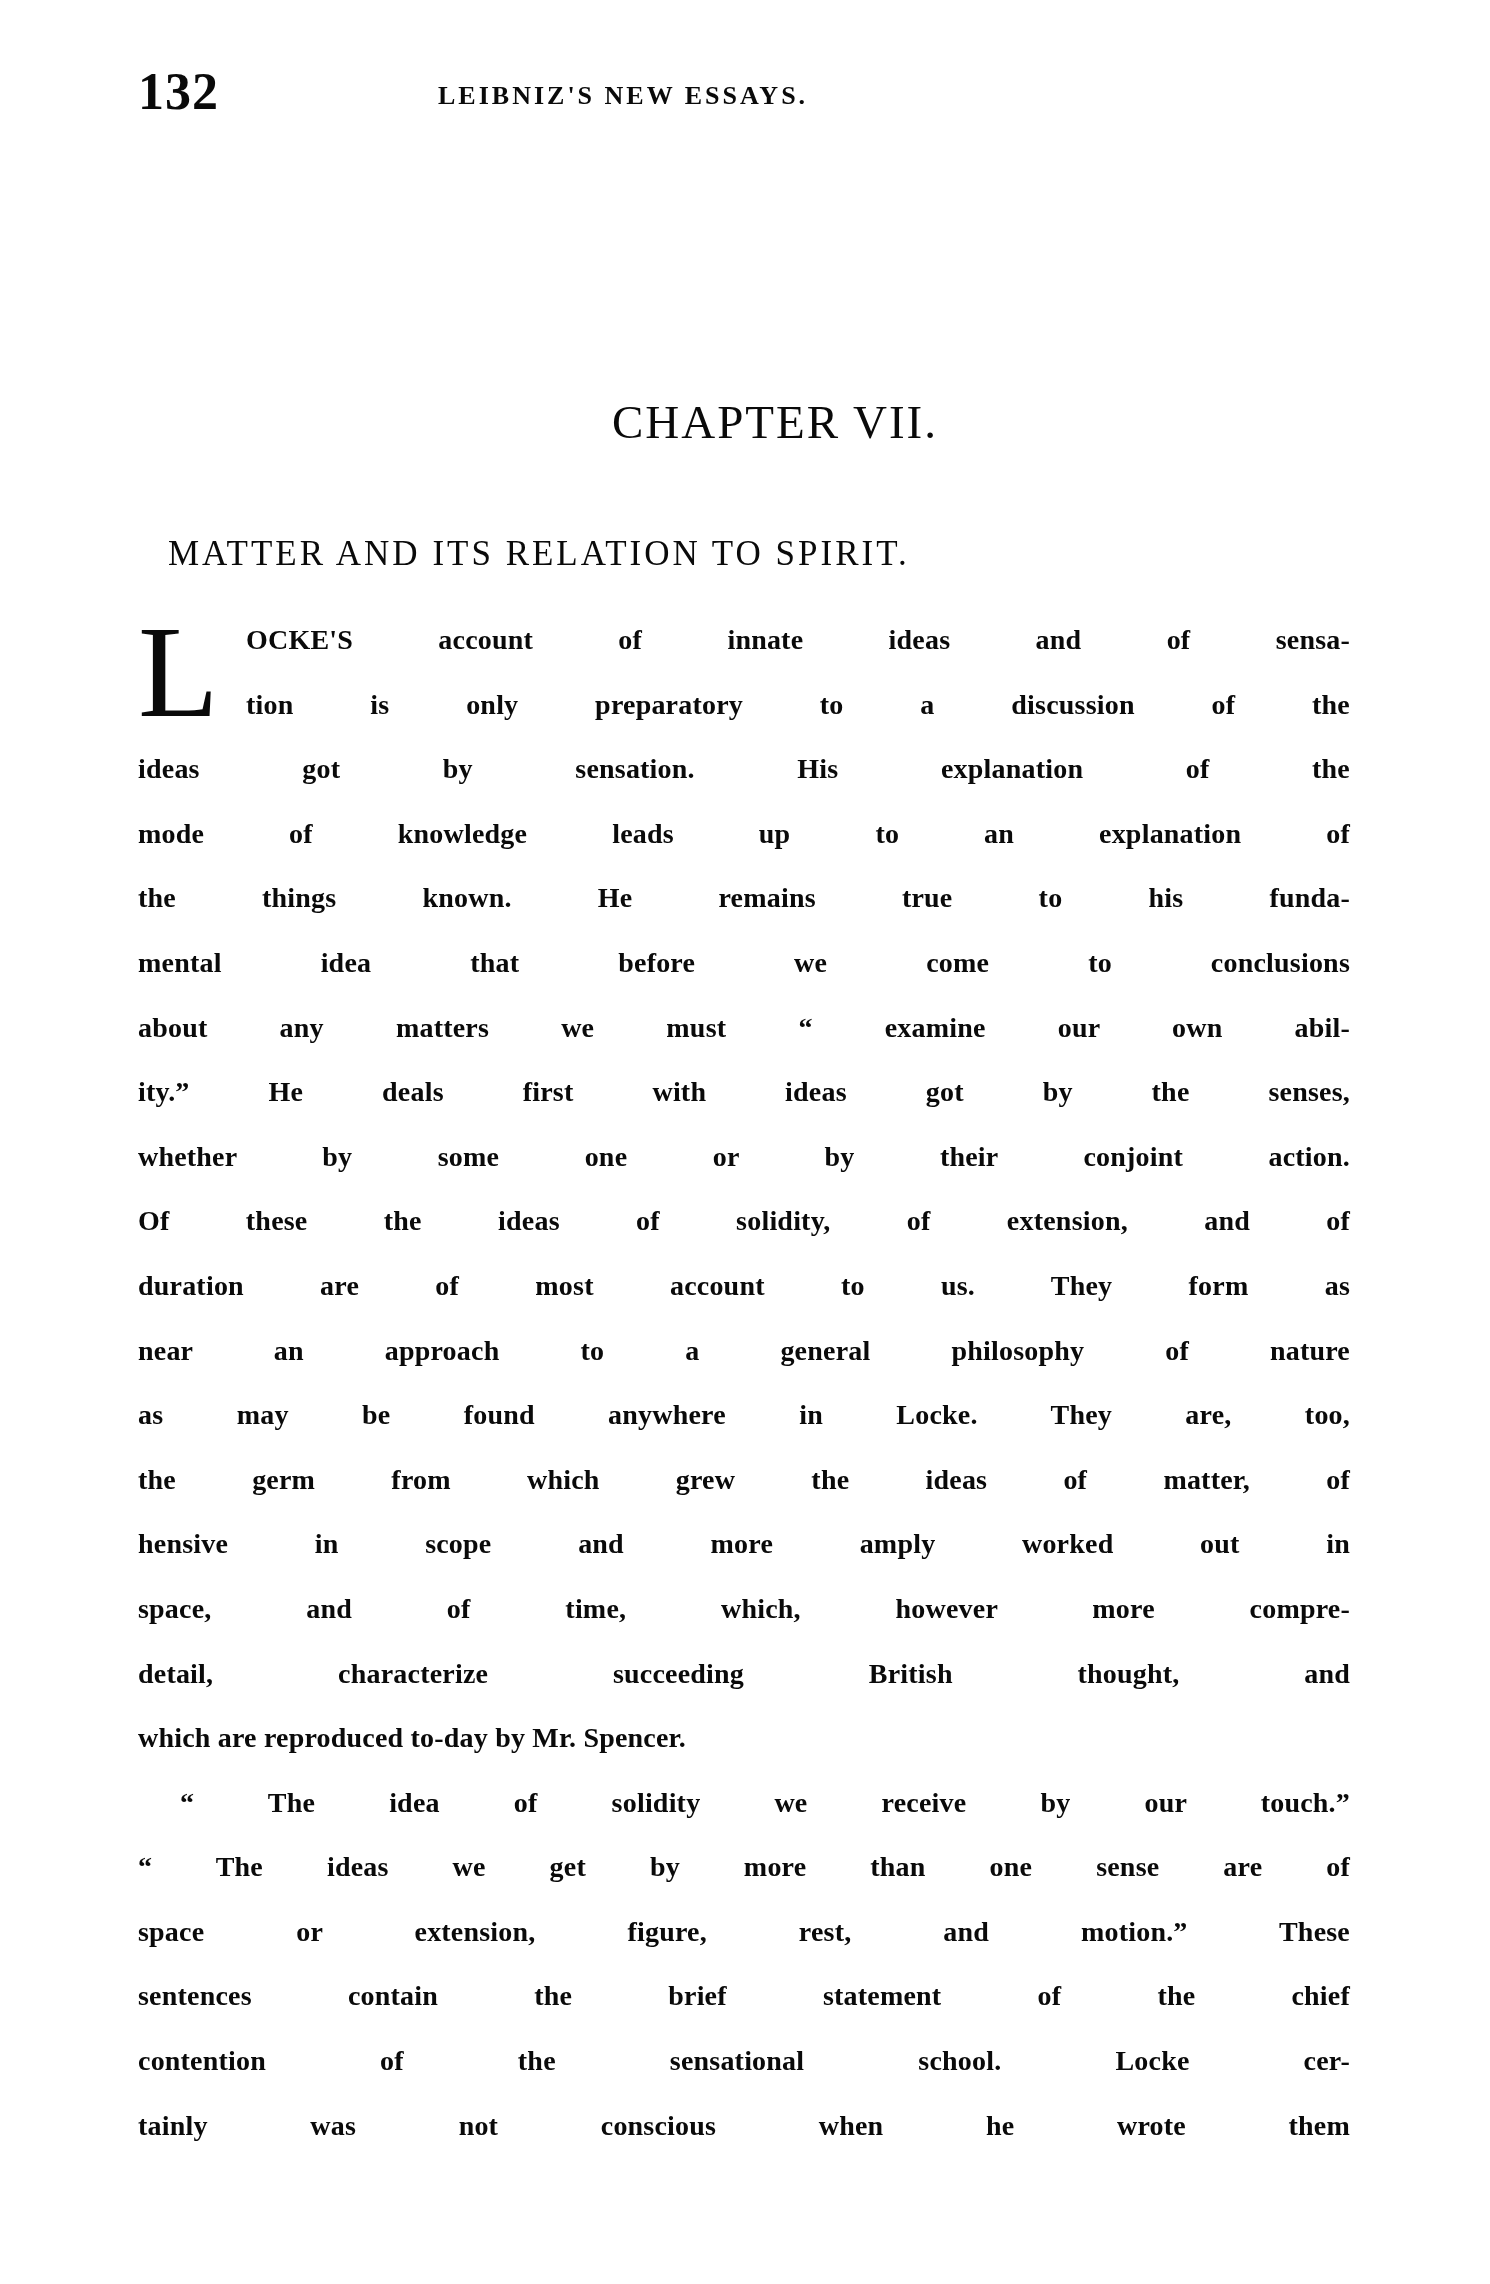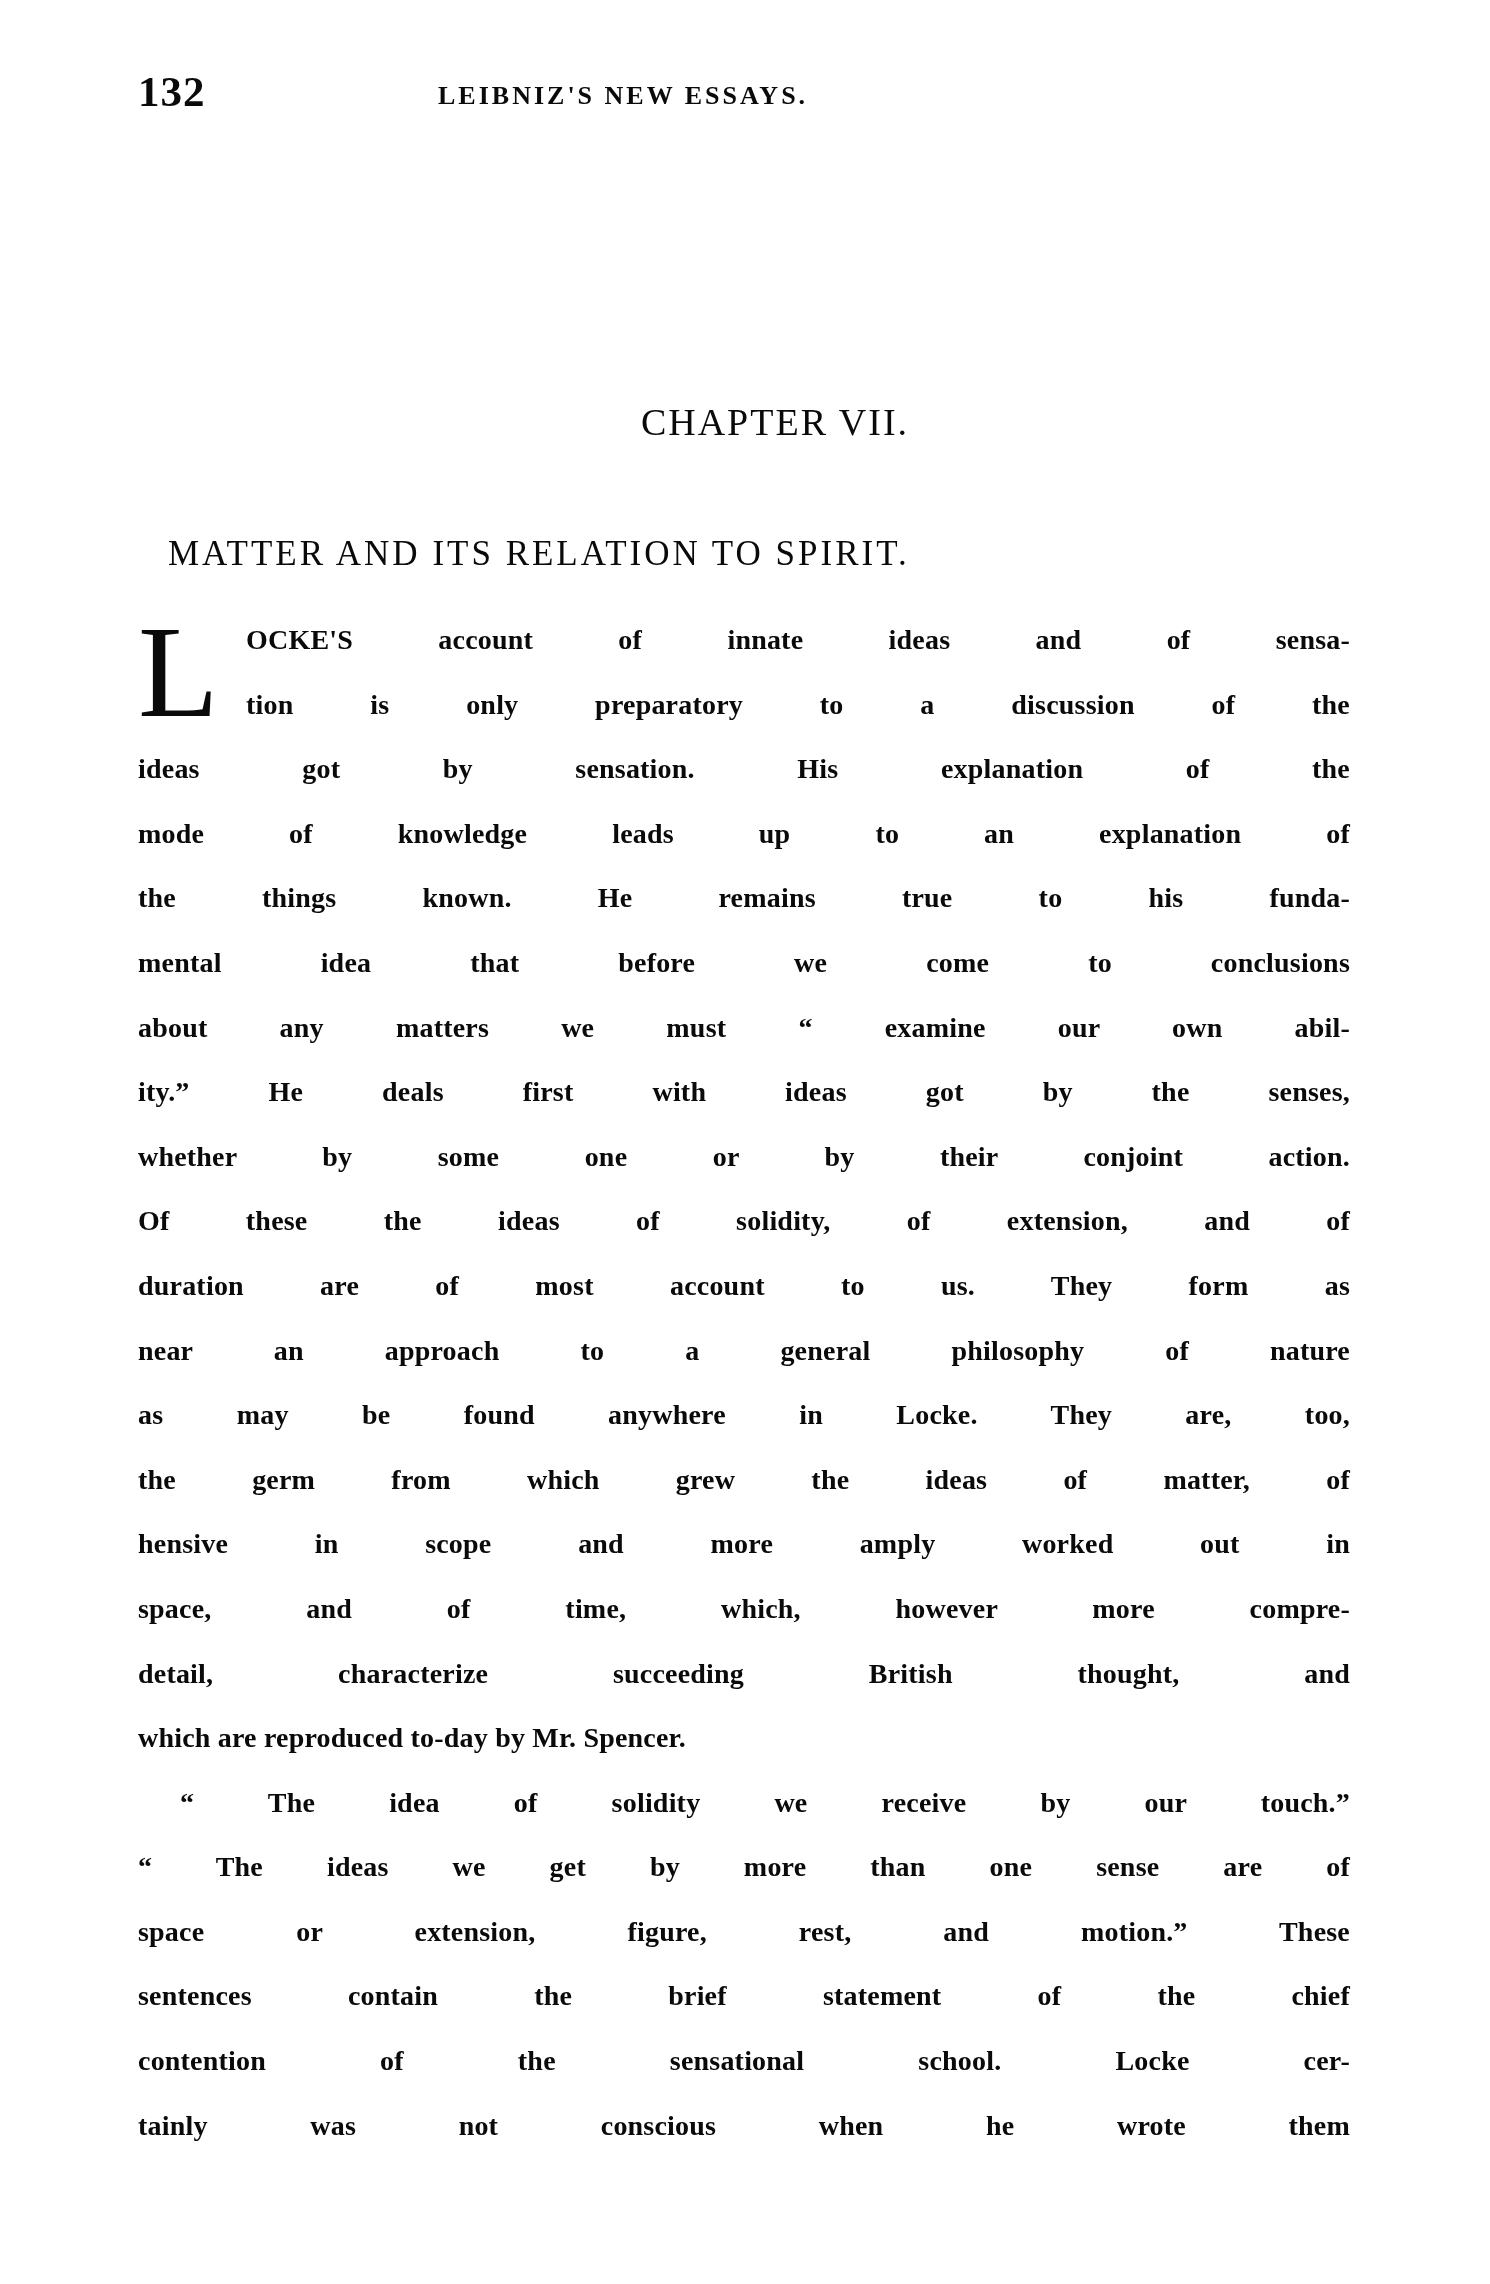--- a/index.html
+++ b/index.html
@@ -19,21 +19,21 @@
       position: absolute;
       top: 62px;
       left: 138px;
       width: 1212px;
       height: 60px;
     }
     .page-number {
       position: absolute;
       left: 0;
       top: 0;
-      font-size: 43px;
+      font-size: 52px;
       line-height: 60px;
       font-weight: bold;
       letter-spacing: 1px;
     }
     .running-title {
       position: absolute;
       left: 300px;
       top: 4px;
       font-size: 26px;
       line-height: 60px;
@@ -41,21 +41,21 @@
       letter-spacing: 3px;
       font-variant: small-caps;
       text-transform: uppercase;
     }
     .chapter-title {
       position: absolute;
       top: 392px;
       left: 0;
       width: 1490px;
       text-align: center;
-      font-size: 38px;
+      font-size: 47px;
       line-height: 60px;
       letter-spacing: 2px;
       padding-left: 60px;
       box-sizing: border-box;
     }
     .chapter-subtitle {
       position: absolute;
       top: 528px;
       left: 168px;
       font-size: 35px;

